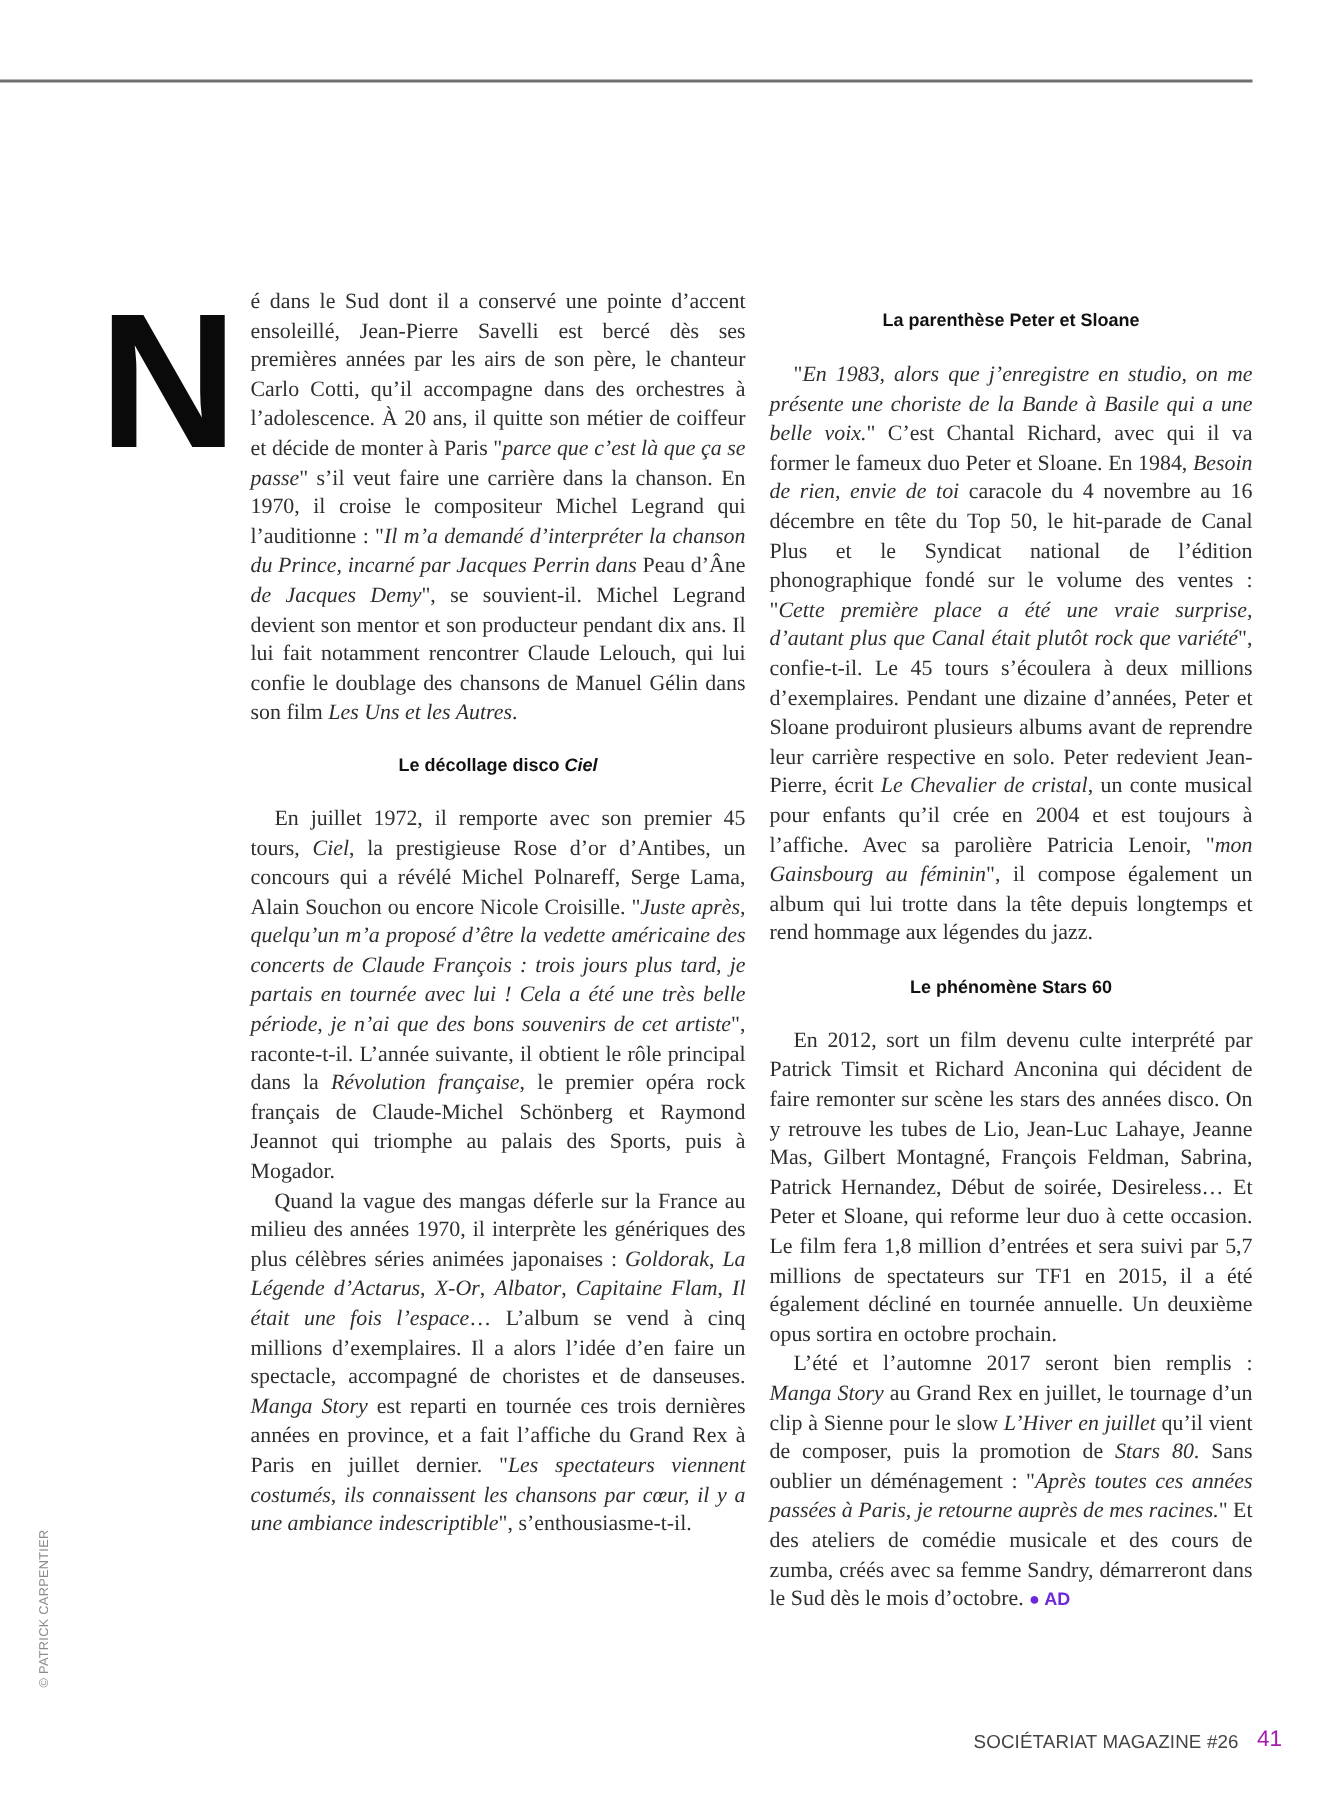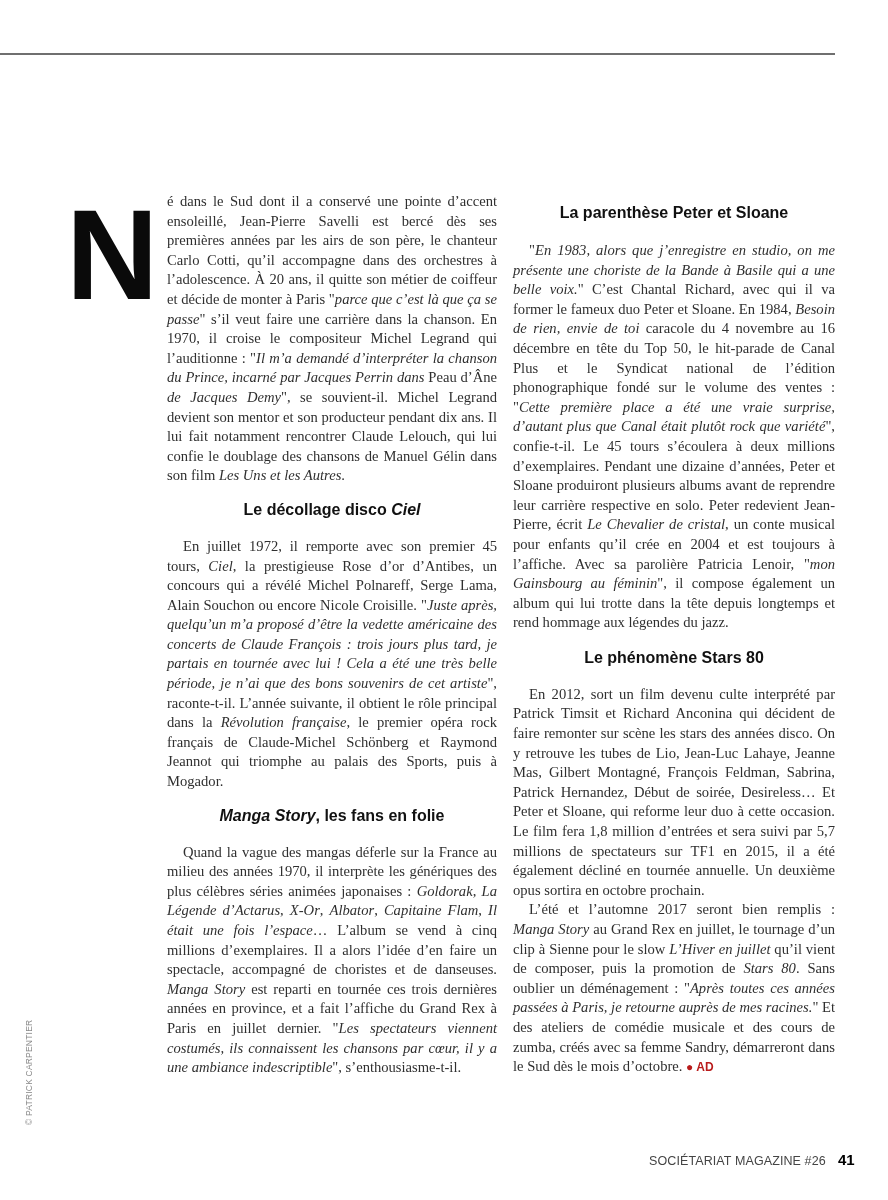--- a/index.html
+++ b/index.html
@@ -20,60 +20,59 @@
   .col-left { left: 167px; top: 192px; width: 330px; }
   .col-right { left: 513px; top: 203px; width: 322px; }
   p {
     margin: 0; font-size: 13px; line-height: 19.6px; text-align: justify;
     font-family: "Liberation Serif", serif; font-size: 14.6px; letter-spacing: 0;
   }
   p.indent { text-indent: 16px; }
   em { font-style: italic; }
   h2 {
     margin: 16px; text-align: center; font-family: "Liberation Sans", sans-serif;
-    font-weight: 700; font-size: 16px; line-height: 20px; color: #111;
+    font-weight: 700; font-size: 12px; line-height: 20px; color: #111;
   }
   .h-left-1 { margin-top: 14px; margin-bottom: 17px; }
   .h-left-2 { margin-top: 14px; margin-bottom: 17px; }
   .h-right-0 { margin-top: 0px; margin-bottom: 18px; }
   .h-right-1 { margin-top: 15px; margin-bottom: 17px; }
   .h-right-2 { margin-top: 15px; margin-bottom: 17px; }
-  .endmark { font-family: "Liberation Sans", sans-serif; font-weight: 700; font-size: 12px; color: #b91c1c; }
+  .endmark { font-family: "Liberation Sans", sans-serif; font-weight: 700; font-size: 12px; color: #6d28d9; }
   .footer-mag {
     position: absolute; left: 649px; top: 1154px;
     font-family: "Liberation Sans", sans-serif; font-size: 12.5px; color: #444; letter-spacing: 0.1px;
   }
   .footer-page {
     position: absolute; left: 838px; top: 1151px;
-    font-family: "Liberation Sans", sans-serif; font-weight: 700; font-size: 15px; color: #000000;
+    font-family: "Liberation Sans", sans-serif; font-weight: 400; font-size: 15px; color: #a21caf;
   }
 </style>
 </head>
 <body>
 
 <div class="top-rule"></div>
 
 <div class="credit">© PATRICK CARPENTIER</div>
 
 <div class="dropcap">N</div>
 
 <div class="col col-left">
   <p><span>é dans le Sud dont il a conservé une pointe d’accent ensoleillé, Jean-Pierre Savelli est bercé dès ses premières années par les airs de son père, le chanteur Carlo Cotti, qu’il accompagne dans des orchestres à l’adolescence. À 20 ans, il quitte son métier de coiffeur et décide de monter à Paris "</span><em>parce que c’est là que ça se passe</em><span>" s’il veut faire une carrière dans la chanson. En 1970, il croise le compositeur Michel Legrand qui l’auditionne : "</span><em>Il m’a demandé d’interpréter la chanson du Prince, incarné par Jacques Perrin dans </em><span>Peau d’Âne</span><em> de Jacques Demy</em><span>", se souvient-il. Michel Legrand devient son mentor et son producteur pendant dix ans. Il lui fait notamment rencontrer Claude Lelouch, qui lui confie le doublage des chansons de Manuel Gélin dans son film </span><em>Les Uns et les Autres</em><span>.</span></p>
 
   <h2 class="h-left-1"><span>Le décollage disco </span><em>Ciel</em></h2>
   <p class="indent"><span>En juillet 1972, il remporte avec son premier 45 tours, </span><em>Ciel</em><span>, la prestigieuse Rose d’or d’Antibes, un concours qui a révélé Michel Polnareff, Serge Lama, Alain Souchon ou encore Nicole Croisille. "</span><em>Juste après, quelqu’un m’a proposé d’être la vedette américaine des concerts de Claude François : trois jours plus tard, je partais en tournée avec lui ! Cela a été une très belle période, je n’ai que des bons souvenirs de cet artiste</em><span>", raconte-t-il. L’année suivante, il obtient le rôle principal dans la </span><em>Révolution française</em><span>, le premier opéra rock français de Claude-Michel Schönberg et Raymond Jeannot qui triomphe au palais des Sports, puis à Mogador.</span></p>
 
-  <h2 class="h-left-2"><em>Manga Story</em><span>, les fans en folie</span></h2>
   <p class="indent"><span>Quand la vague des mangas déferle sur la France au milieu des années 1970, il interprète les génériques des plus célèbres séries animées japonaises : </span><em>Goldorak</em><span>, </span><em>La Légende d’Actarus</em><span>, </span><em>X-Or</em><span>, </span><em>Albator</em><span>, </span><em>Capitaine Flam</em><span>, </span><em>Il était une fois l’espace</em><span>… L’album se vend à cinq millions d’exemplaires. Il a alors l’idée d’en faire un spectacle, accompagné de choristes et de danseuses. </span><em>Manga Story</em><span> est reparti en tournée ces trois dernières années en province, et a fait l’affiche du Grand Rex à Paris en juillet dernier. "</span><em>Les spectateurs viennent costumés, ils connaissent les chansons par cœur, il y a une ambiance indescriptible</em><span>", s’enthousiasme-t-il.</span></p>
 </div>
 
 <div class="col col-right">
   <h2 class="h-right-0">La parenthèse Peter et Sloane</h2>
   <p class="indent"><span>"</span><em>En 1983, alors que j’enregistre en studio, on me présente une choriste de la Bande à Basile qui a une belle voix.</em><span>" C’est Chantal Richard, avec qui il va former le fameux duo Peter et Sloane. En 1984, </span><em>Besoin de rien, envie de toi</em><span> caracole du 4 novembre au 16 décembre en tête du Top 50, le hit-parade de Canal Plus et le Syndicat national de l’édition phonographique fondé sur le volume des ventes : "</span><em>Cette première place a été une vraie surprise, d’autant plus que Canal était plutôt rock que variété</em><span>", confie-t-il. Le 45 tours s’écoulera à deux millions d’exemplaires. Pendant une dizaine d’années, Peter et Sloane produiront plusieurs albums avant de reprendre leur carrière respective en solo. Peter redevient Jean-Pierre, écrit </span><em>Le Chevalier de cristal</em><span>, un conte musical pour enfants qu’il crée en 2004 et est toujours à l’affiche. Avec sa parolière Patricia Lenoir, "</span><em>mon Gainsbourg au féminin</em><span>", il compose également un album qui lui trotte dans la tête depuis longtemps et rend hommage aux légendes du jazz.</span></p>
 
-  <h2 class="h-right-1">Le phénomène Stars 80</h2>
+  <h2 class="h-right-1">Le phénomène Stars 60</h2>
   <p class="indent"><span>En 2012, sort un film devenu culte interprété par Patrick Timsit et Richard Anconina qui décident de faire remonter sur scène les stars des années disco. On y retrouve les tubes de Lio, Jean-Luc Lahaye, Jeanne Mas, Gilbert Montagné, François Feldman, Sabrina, Patrick Hernandez, Début de soirée, Desireless… Et Peter et Sloane, qui reforme leur duo à cette occasion. Le film fera 1,8 million d’entrées et sera suivi par 5,7 millions de spectateurs sur TF1 en 2015, il a été également décliné en tournée annuelle. Un deuxième opus sortira en octobre prochain.</span></p>
 
   <p class="indent"><span><span>L’été et l’automne 2017 seront bien remplis : </span><em>Manga Story</em><span> au Grand Rex en juillet, le tournage d’un clip à Sienne pour le slow </span><em>L’Hiver en juillet</em><span> qu’il vient de composer, puis la promotion de </span><em>Stars 80</em><span>. Sans oublier un déménagement : "</span><em>Après toutes ces années passées à Paris, je retourne auprès de mes racines.</em><span>" Et des ateliers de comédie musicale et des cours de zumba, créés avec sa femme Sandry, démarreront dans le Sud dès le mois d’octobre. </span></span><span class="endmark">● AD</span></p>
 </div>
 
 <div class="footer-mag">SOCIÉTARIAT MAGAZINE #26</div>
 <div class="footer-page">41</div>
 
 </body></html>

